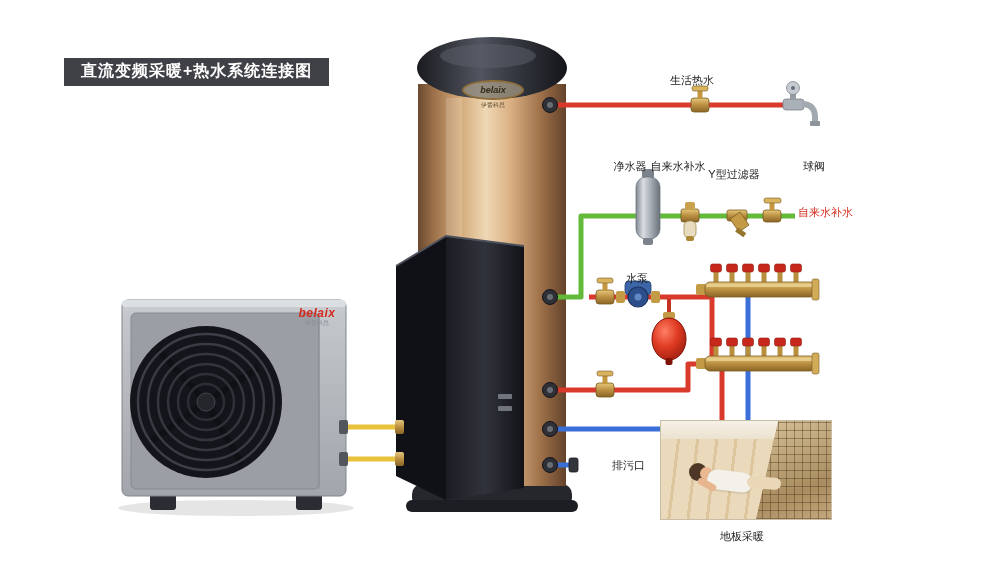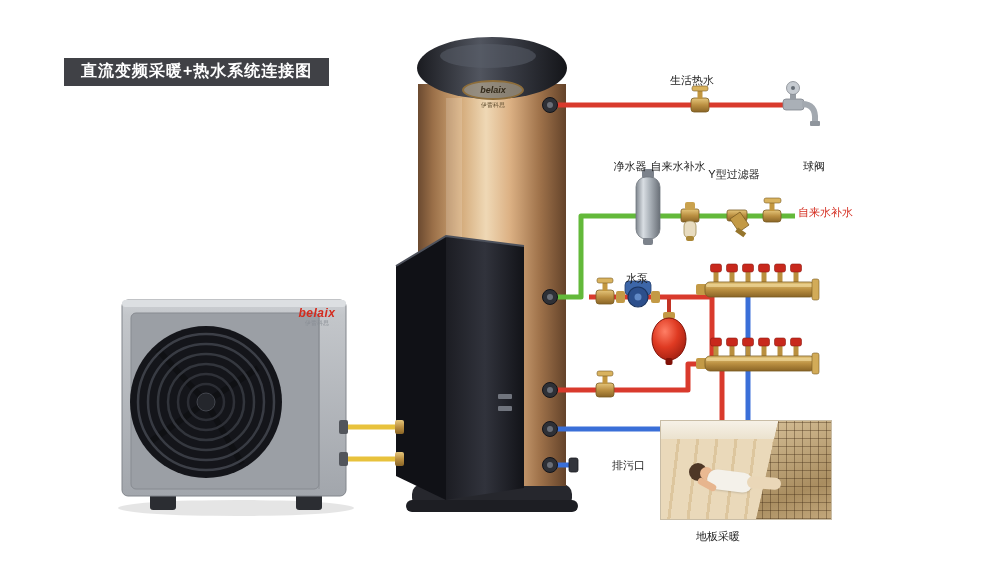--- a/index.html
+++ b/index.html
@@ -287,21 +287,21 @@
 </div>
 
 <div class="lbl" style="left:662px;top:74px;width:60px">生活热水</div>
 <div class="lbl" style="left:600px;top:160px;width:60px">净水器</div>
 <div class="lbl" style="left:648px;top:160px;width:60px">自来水补水</div>
 <div class="lbl" style="left:704px;top:168px;width:60px">Y型过滤器</div>
 <div class="lbl" style="left:784px;top:160px;width:60px">球阀</div>
 <div class="lbl lbl-left red" style="left:798px;top:206px">自来水补水</div>
 <div class="lbl" style="left:607px;top:272px;width:60px">水泵</div>
 <div class="lbl lbl-left" style="left:612px;top:459px">排污口</div>
-<div class="lbl" style="left:688px;top:530px;width:60px">地板采暖</div>
+<div class="lbl" style="left:712px;top:530px;width:60px">地板采暖</div>
 
 <div id="photo">
   <div class="wall"></div>
   <div class="wood"></div>
   <div class="mosaic"></div>
   <div class="person">
     <div class="hair"></div>
     <div class="face"></div>
     <div class="torso"></div>
     <div class="arm"></div>

